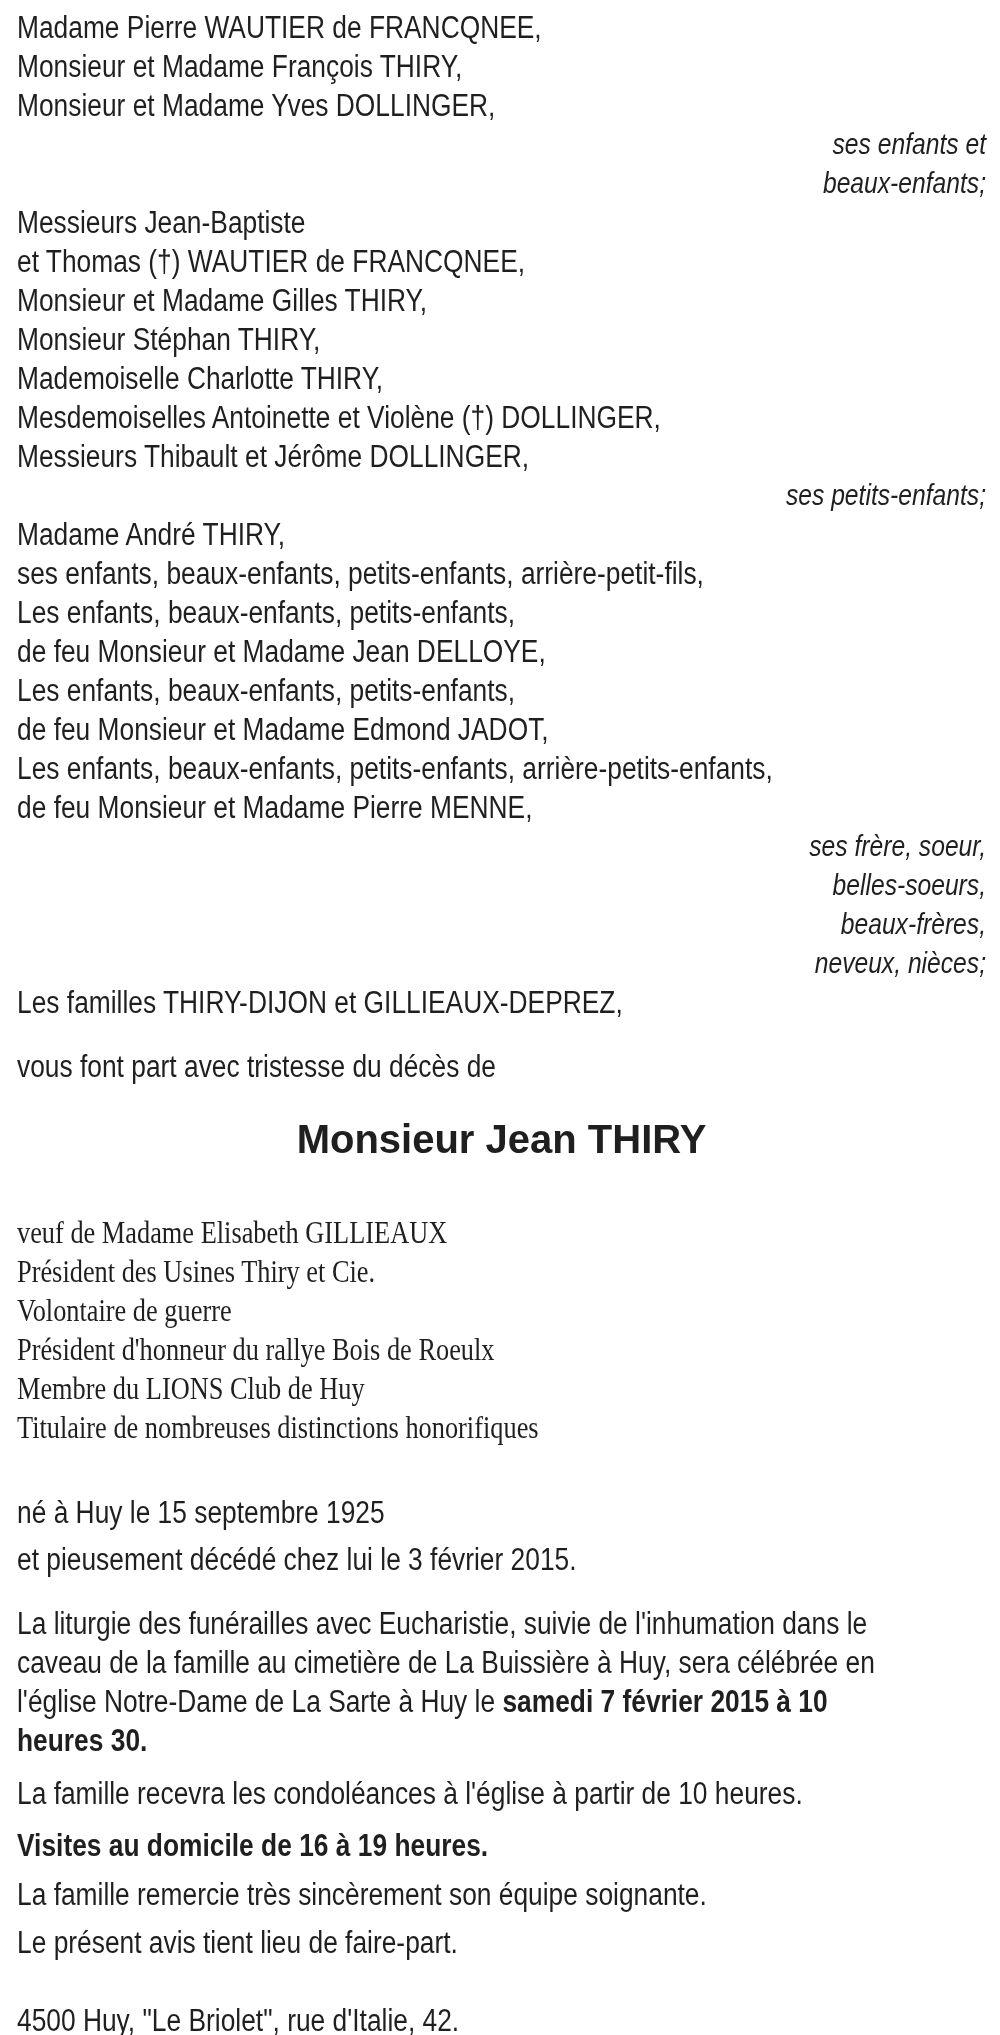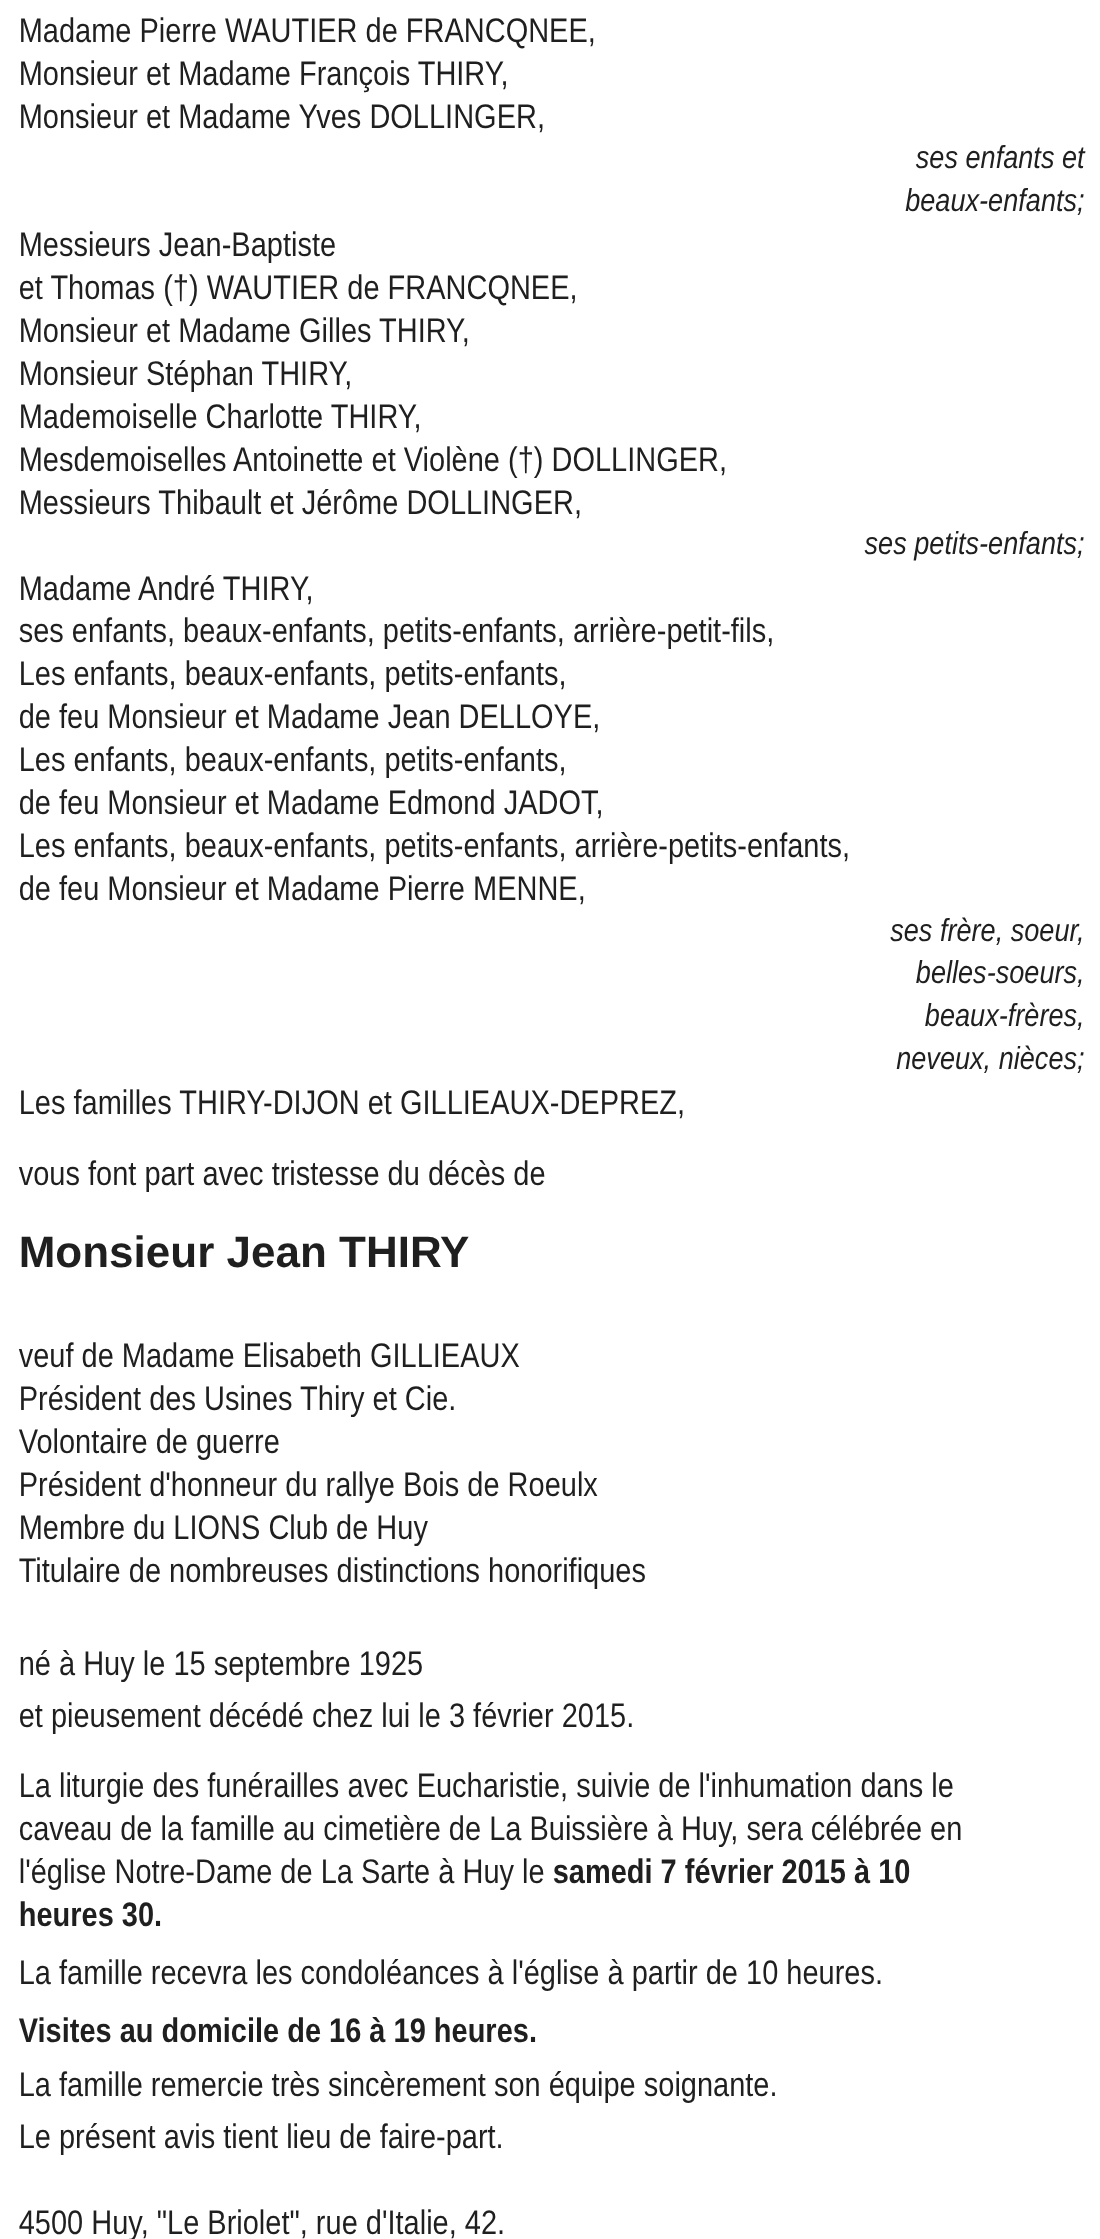--- a/index.html
+++ b/index.html
@@ -31,23 +31,24 @@
     font-size: 29px;
     transform-origin: 100% 50%;
   }
   .b { font-weight: bold; }
   .name {
     font-size: 40px;
     font-weight: bold;
     line-height: 48px;
     white-space: nowrap;
     margin-top: 29px;
+    text-align: center;
   }
   .mt-announce { margin-top: 25px; }
-  .bio-block   { margin-top: 50px; }
+  .bio-block   { margin-top: 50px; font-family: Liberation Serif, serif; }
   .mt-birth    { margin-top: 46px; }
   .mt-death    { margin-top: 8px; }
   .ceremony-block { margin-top: 25px; }
   .mt-condol   { margin-top: 14px; }
   .mt-visits   { margin-top: 13px; }
   .mt-thanks   { margin-top: 10px; }
   .mt-notice   { margin-top: 9px; }
   .mt-address  { margin-top: 39px; }
 </style>
 </head>

